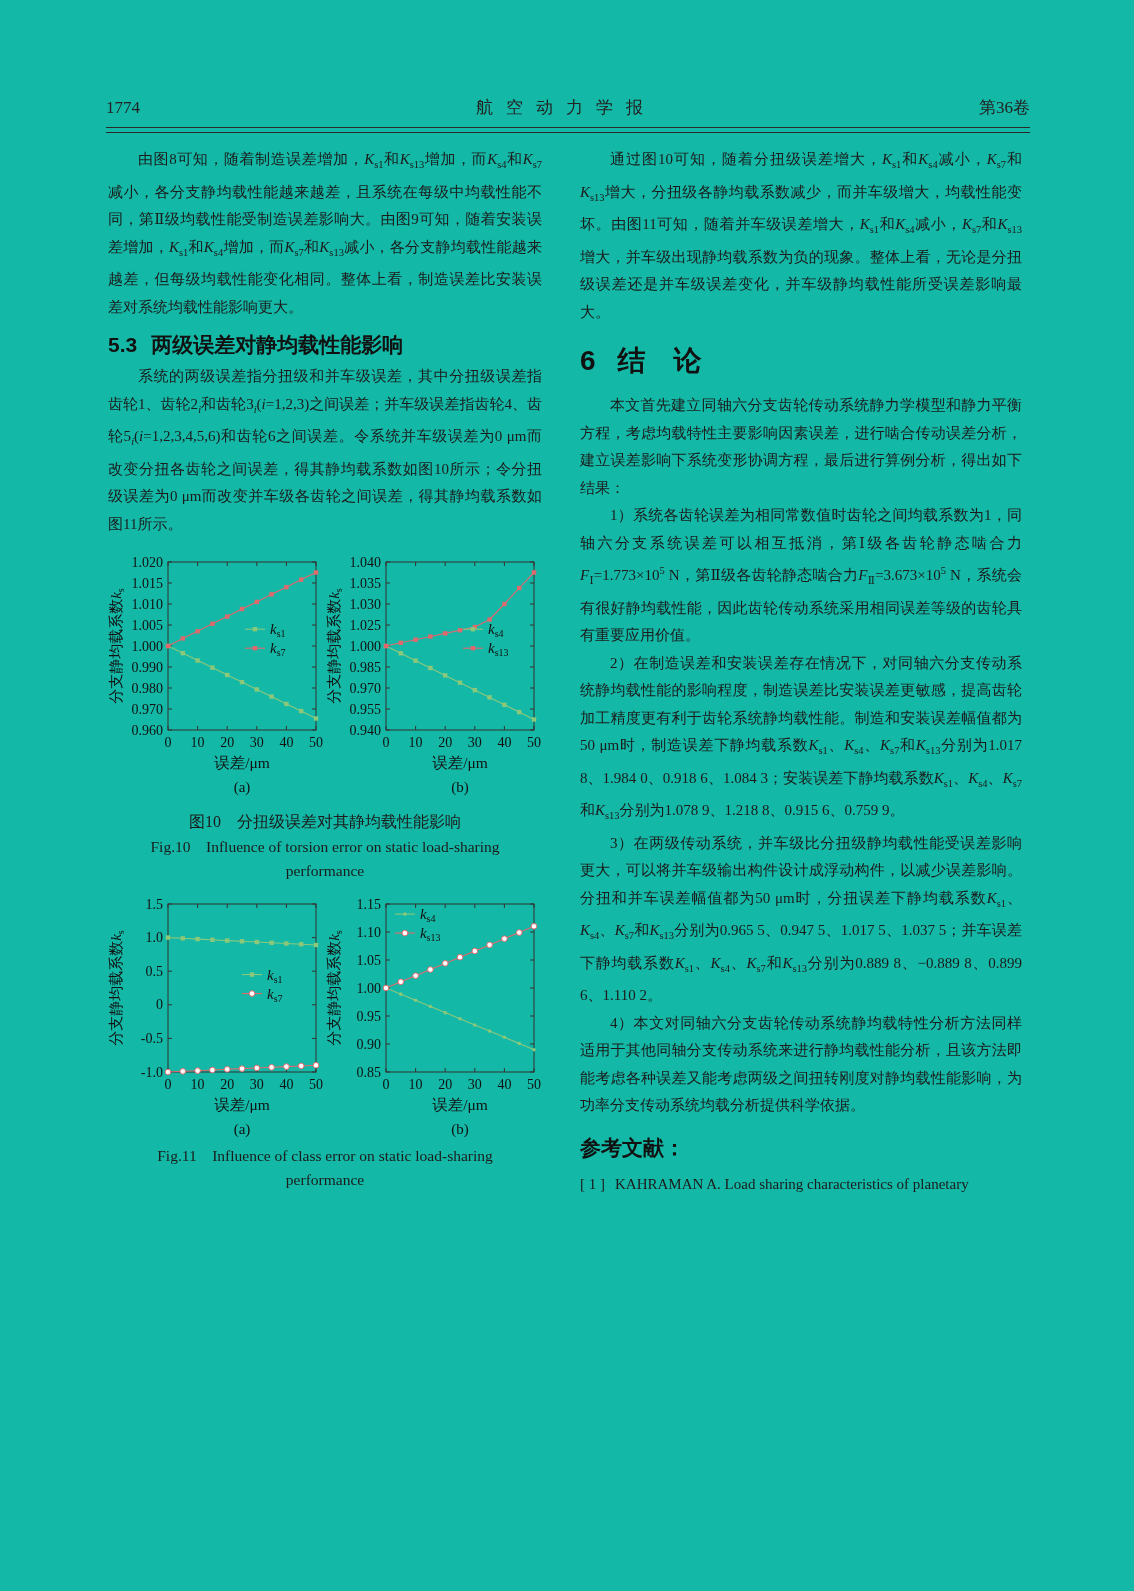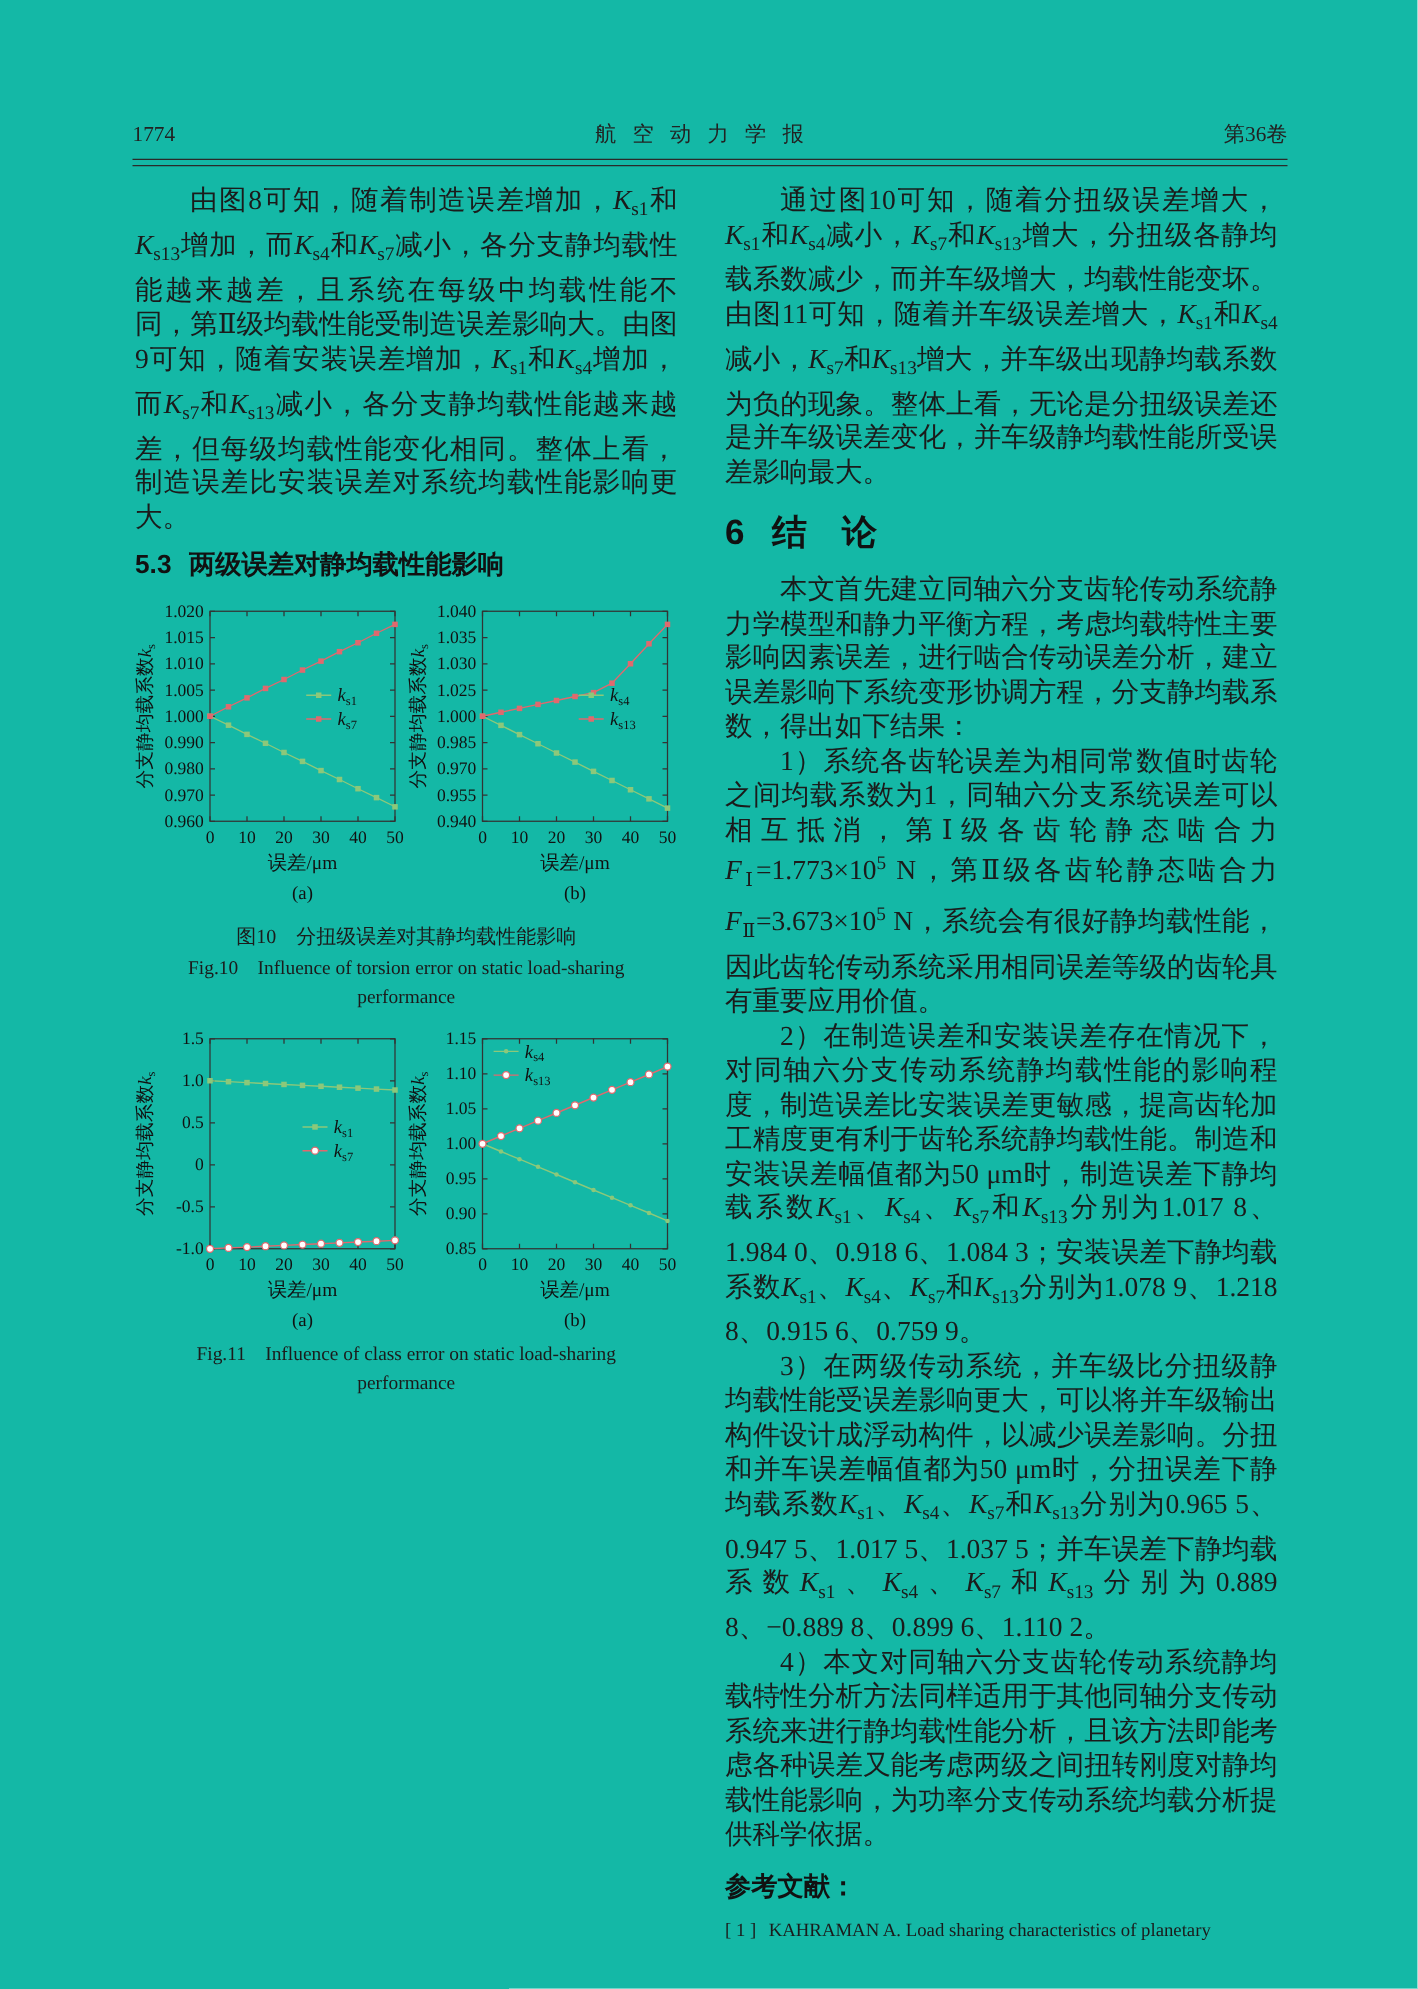--- a/index.html
+++ b/index.html
@@ -8,21 +8,21 @@
   
   .header{position:absolute;left:106px;right:104px;top:96px;display:flex;
           justify-content:space-between;align-items:baseline;font-size:17px;color:#222;}
   .header .jtitle{letter-spacing:13px;text-indent:13px;}
   .rule-double{position:absolute;left:106px;right:104px;top:127px;height:4px;
                border-top:1.6px solid #2a2a2a;border-bottom:1.6px solid #2a2a2a;}
   
   .col{position:absolute;top:146px;}
   .col-left{left:108px;width:434px;}
   .col-right{left:580px;width:442px;}
-  .para{font-size:22px;line-height:27.5px;text-align:justify;text-indent:2em;margin:0;}
+  .para{font-size:15px;line-height:27.5px;text-align:justify;text-indent:2em;margin:0;}
   .h53{font-family:"Liberation Sans","DejaVu Sans",sans-serif;font-weight:bold;
        font-size:21px;margin:10px 0 4px 0;color:#111;}
   .h53 .gap{display:inline-block;width:14px;}
   .h6{font-family:"Liberation Sans","DejaVu Sans",sans-serif;font-weight:bold;
       font-size:28px;margin:16px 0 12px 0;color:#111;}
   .h6 .gap{display:inline-block;width:22px;}
   .refh{font-family:"Liberation Sans","DejaVu Sans",sans-serif;font-weight:bold;
         font-size:21px;margin:14px 0 10px 0;color:#111;}
   .figure{margin-top:16px;text-align:center;}
   .charts-row{display:flex;justify-content:space-between;}
@@ -47,20 +47,21 @@
   </div>
   <div class="rule-double"></div>
 
   <div class="col col-left">
     <p class="para">由图8可知，随着制造误差增加，<i>K</i><sub>s1</sub>和<i>K</i><sub>s13</sub>增加，而<i>K</i><sub>s4</sub>和<i>K</i><sub>s7</sub>减小，各分支静均载性能越来越差，且系统在每级中均载性能不同，第Ⅱ级均载性能受制造误差影响大。由图9可知，随着安装误差增加，<i>K</i><sub>s1</sub>和<i>K</i><sub>s4</sub>增加，而<i>K</i><sub>s7</sub>和<i>K</i><sub>s13</sub>减小，各分支静均载性能越来越差，但每级均载性能变化相同。整体上看，制造误差比安装误差对系统均载性能影响更大。</p>
 
     <div class="h53">
       <span>5.3</span><span class="gap"></span><span>两级误差对静均载性能影响</span>
     </div>
 
+    <p class="para">系统的两级误差指分扭级和并车级误差，其中分扭级误差指齿轮1、齿轮2<sub><i>i</i></sub>和齿轮3<sub><i>i</i></sub>(<i>i</i>=1,2,3)之间误差；并车级误差指齿轮4、齿轮5<sub><i>i</i></sub>(<i>i</i>=1,2,3,4,5,6)和齿轮6之间误差。令系统并车级误差为0 μm而改变分扭各齿轮之间误差，得其静均载系数如图10所示；令分扭级误差为0 μm而改变并车级各齿轮之间误差，得其静均载系数如图11所示。</p>
 
     <div class="figure">
       <div class="charts-row">
         <svg width="216" height="246" viewBox="0 0 216 246">
             <rect x="60" y="8" width="148" height="168" fill="none" stroke="#333" stroke-width="1"></rect>
             <line x1="60" y1="176" x2="64" y2="176" stroke="#333" stroke-width="1"></line>
             <line x1="208" y1="176" x2="204" y2="176" stroke="#333" stroke-width="1"></line>
             <text x="55" y="180.5" text-anchor="end" font-size="14" font-family="&quot;Liberation Serif&quot;,&quot;DejaVu Serif&quot;,serif" fill="#111">0.960</text>
             <line x1="60" y1="155" x2="64" y2="155" stroke="#333" stroke-width="1"></line>
             <line x1="208" y1="155" x2="204" y2="155" stroke="#333" stroke-width="1"></line>
@@ -380,21 +381,21 @@
     </div>
   </div>
 
   <div class="col col-right">
     <p class="para">通过图10可知，随着分扭级误差增大，<i>K</i><sub>s1</sub>和<i>K</i><sub>s4</sub>减小，<i>K</i><sub>s7</sub>和<i>K</i><sub>s13</sub>增大，分扭级各静均载系数减少，而并车级增大，均载性能变坏。由图11可知，随着并车级误差增大，<i>K</i><sub>s1</sub>和<i>K</i><sub>s4</sub>减小，<i>K</i><sub>s7</sub>和<i>K</i><sub>s13</sub>增大，并车级出现静均载系数为负的现象。整体上看，无论是分扭级误差还是并车级误差变化，并车级静均载性能所受误差影响最大。</p>
 
     <div class="h6">
       <span>6</span><span class="gap"></span><span>结　论</span>
     </div>
 
-    <p class="para">本文首先建立同轴六分支齿轮传动系统静力学模型和静力平衡方程，考虑均载特性主要影响因素误差，进行啮合传动误差分析，建立误差影响下系统变形协调方程，分支静均载系数，得出如下结果：</p>
+    <p class="para">本文首先建立同轴六分支齿轮传动系统静力学模型和静力平衡方程，考虑均载特性主要影响因素误差，进行啮合传动误差分析，建立误差影响下系统变形协调方程，最后进行算例分析，得出如下结果：</p>
     <p class="para">1）系统各齿轮误差为相同常数值时齿轮之间均载系数为1，同轴六分支系统误差可以相互抵消，第Ⅰ级各齿轮静态啮合力<i>F</i><sub>Ⅰ</sub>=1.773×10<sup>5</sup> N，第Ⅱ级各齿轮静态啮合力<i>F</i><sub>Ⅱ</sub>=3.673×10<sup>5</sup> N，系统会有很好静均载性能，因此齿轮传动系统采用相同误差等级的齿轮具有重要应用价值。</p>
     <p class="para">2）在制造误差和安装误差存在情况下，对同轴六分支传动系统静均载性能的影响程度，制造误差比安装误差更敏感，提高齿轮加工精度更有利于齿轮系统静均载性能。制造和安装误差幅值都为50 μm时，制造误差下静均载系数<i>K</i><sub>s1</sub>、<i>K</i><sub>s4</sub>、<i>K</i><sub>s7</sub>和<i>K</i><sub>s13</sub>分别为1.017 8、1.984 0、0.918 6、1.084 3；安装误差下静均载系数<i>K</i><sub>s1</sub>、<i>K</i><sub>s4</sub>、<i>K</i><sub>s7</sub>和<i>K</i><sub>s13</sub>分别为1.078 9、1.218 8、0.915 6、0.759 9。</p>
     <p class="para">3）在两级传动系统，并车级比分扭级静均载性能受误差影响更大，可以将并车级输出构件设计成浮动构件，以减少误差影响。分扭和并车误差幅值都为50 μm时，分扭误差下静均载系数<i>K</i><sub>s1</sub>、<i>K</i><sub>s4</sub>、<i>K</i><sub>s7</sub>和<i>K</i><sub>s13</sub>分别为0.965 5、0.947 5、1.017 5、1.037 5；并车误差下静均载系数<i>K</i><sub>s1</sub>、<i>K</i><sub>s4</sub>、<i>K</i><sub>s7</sub>和<i>K</i><sub>s13</sub>分别为0.889 8、−0.889 8、0.899 6、1.110 2。</p>
     <p class="para">4）本文对同轴六分支齿轮传动系统静均载特性分析方法同样适用于其他同轴分支传动系统来进行静均载性能分析，且该方法即能考虑各种误差又能考虑两级之间扭转刚度对静均载性能影响，为功率分支传动系统均载分析提供科学依据。</p>
 
     <div class="refh">参考文献：</div>
     <p class="reference">
       <span class="rlabel">[ 1 ]</span><span>KAHRAMAN A. Load sharing characteristics of planetary</span>
     </p>
   </div>

